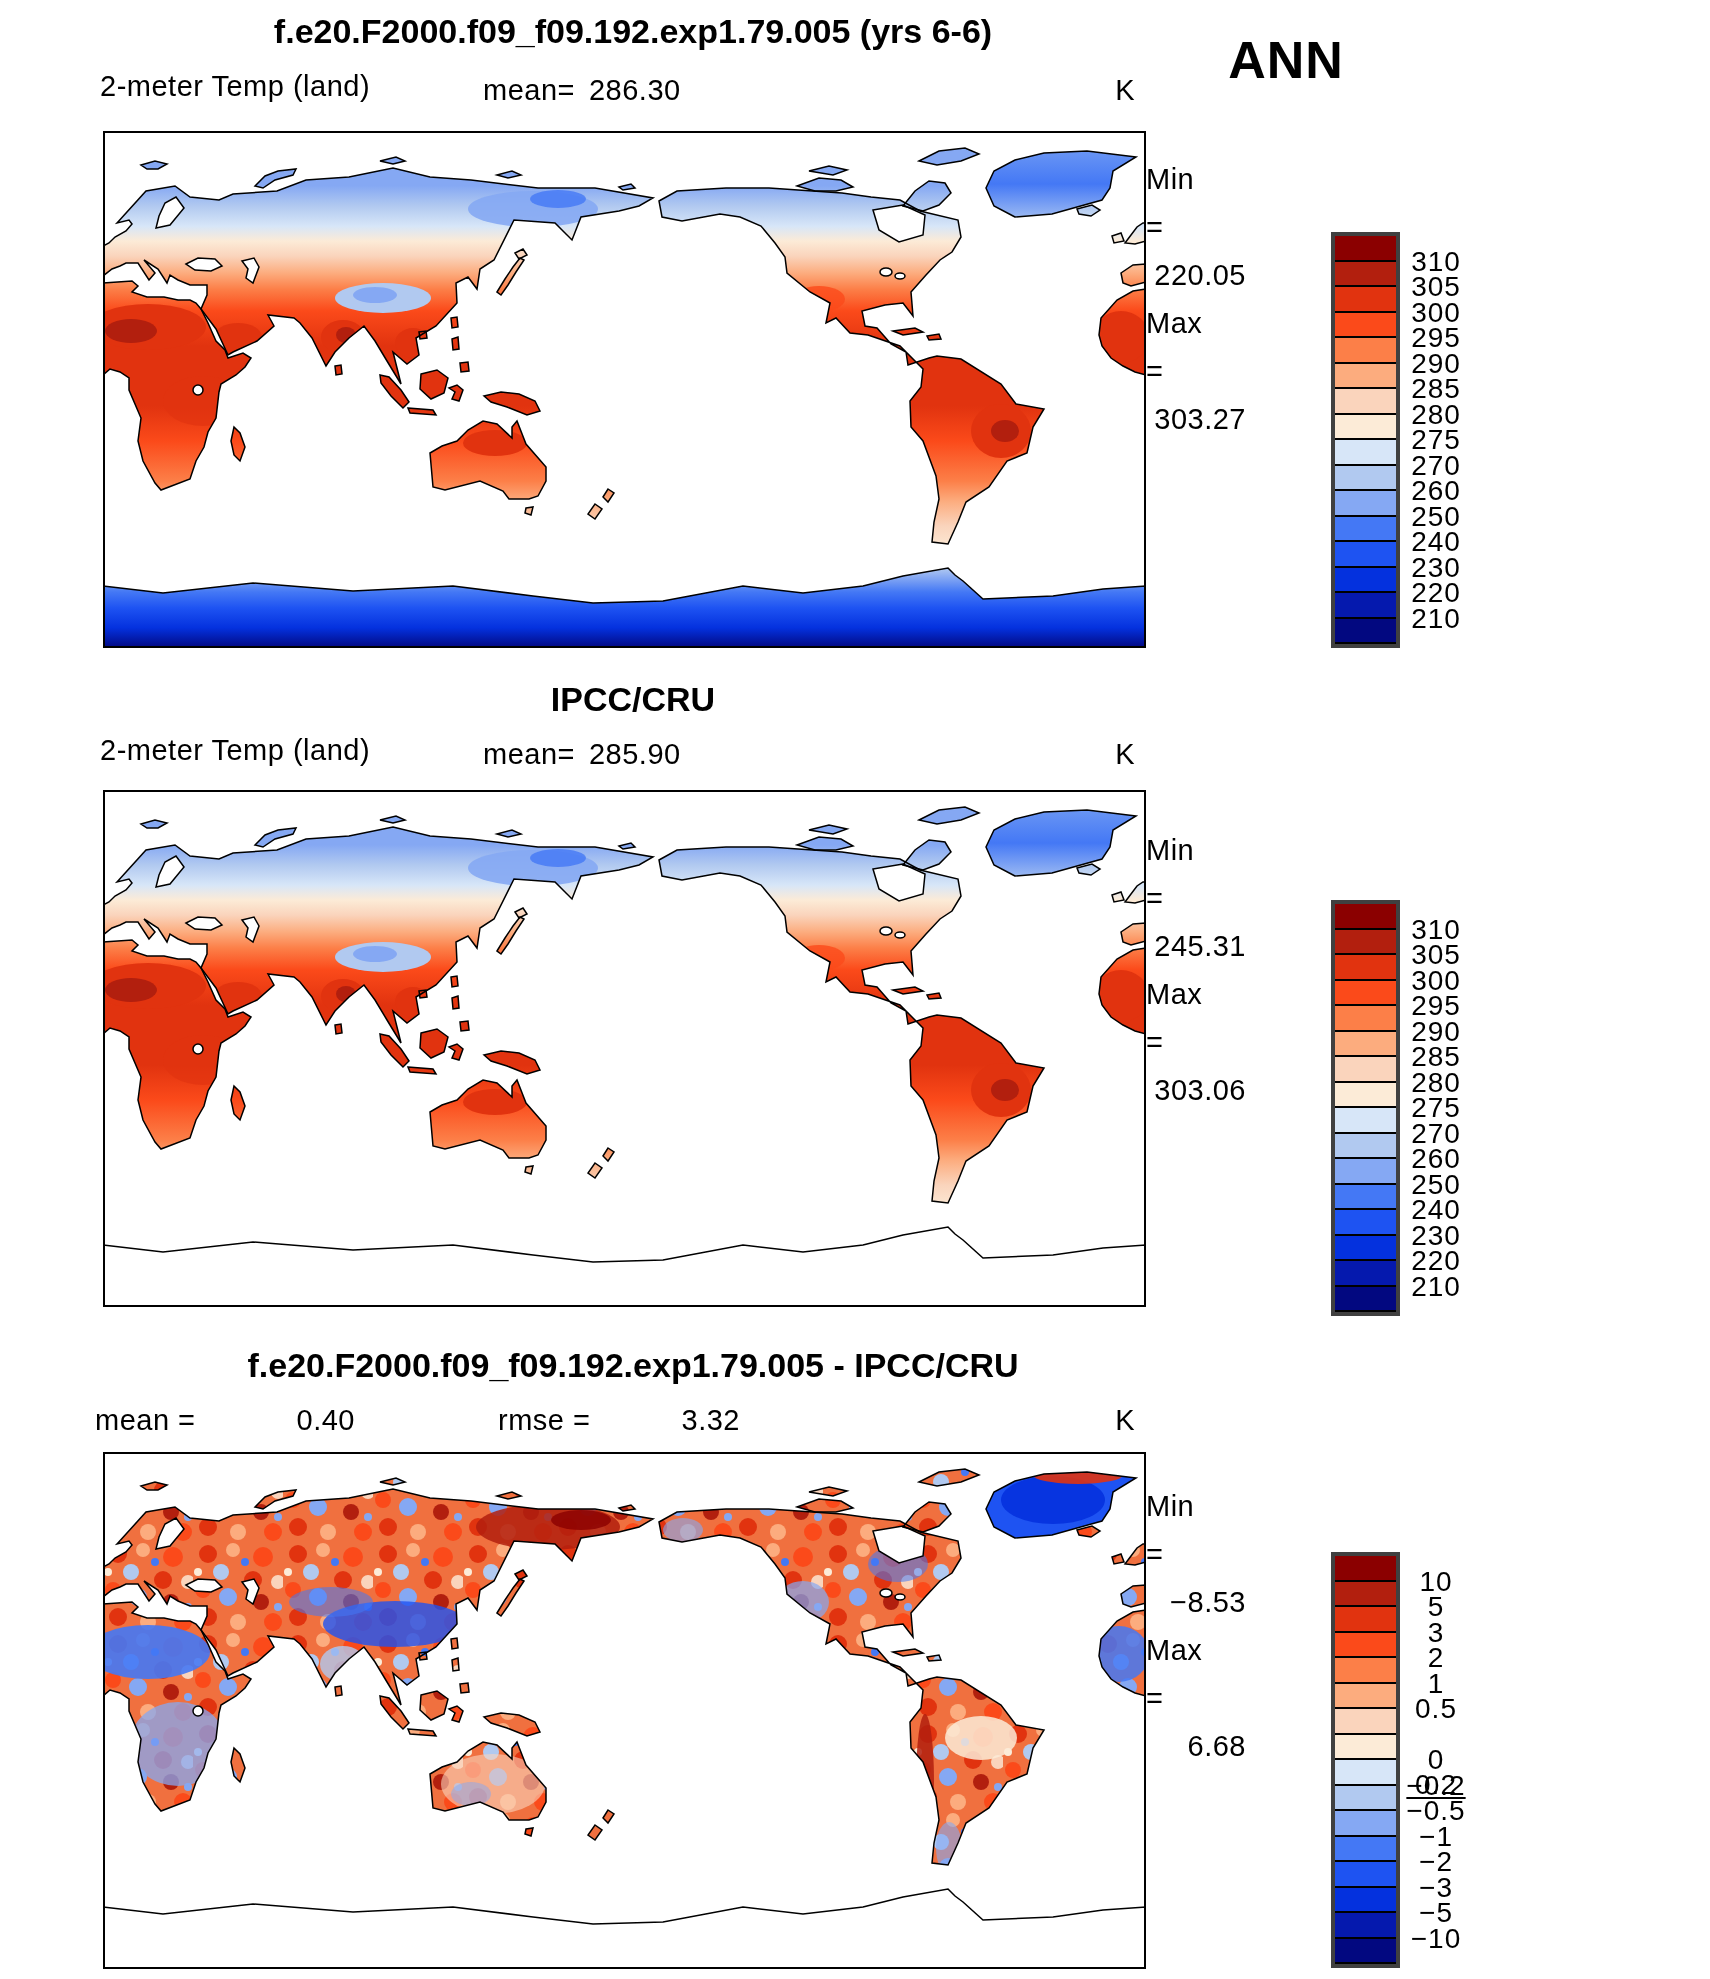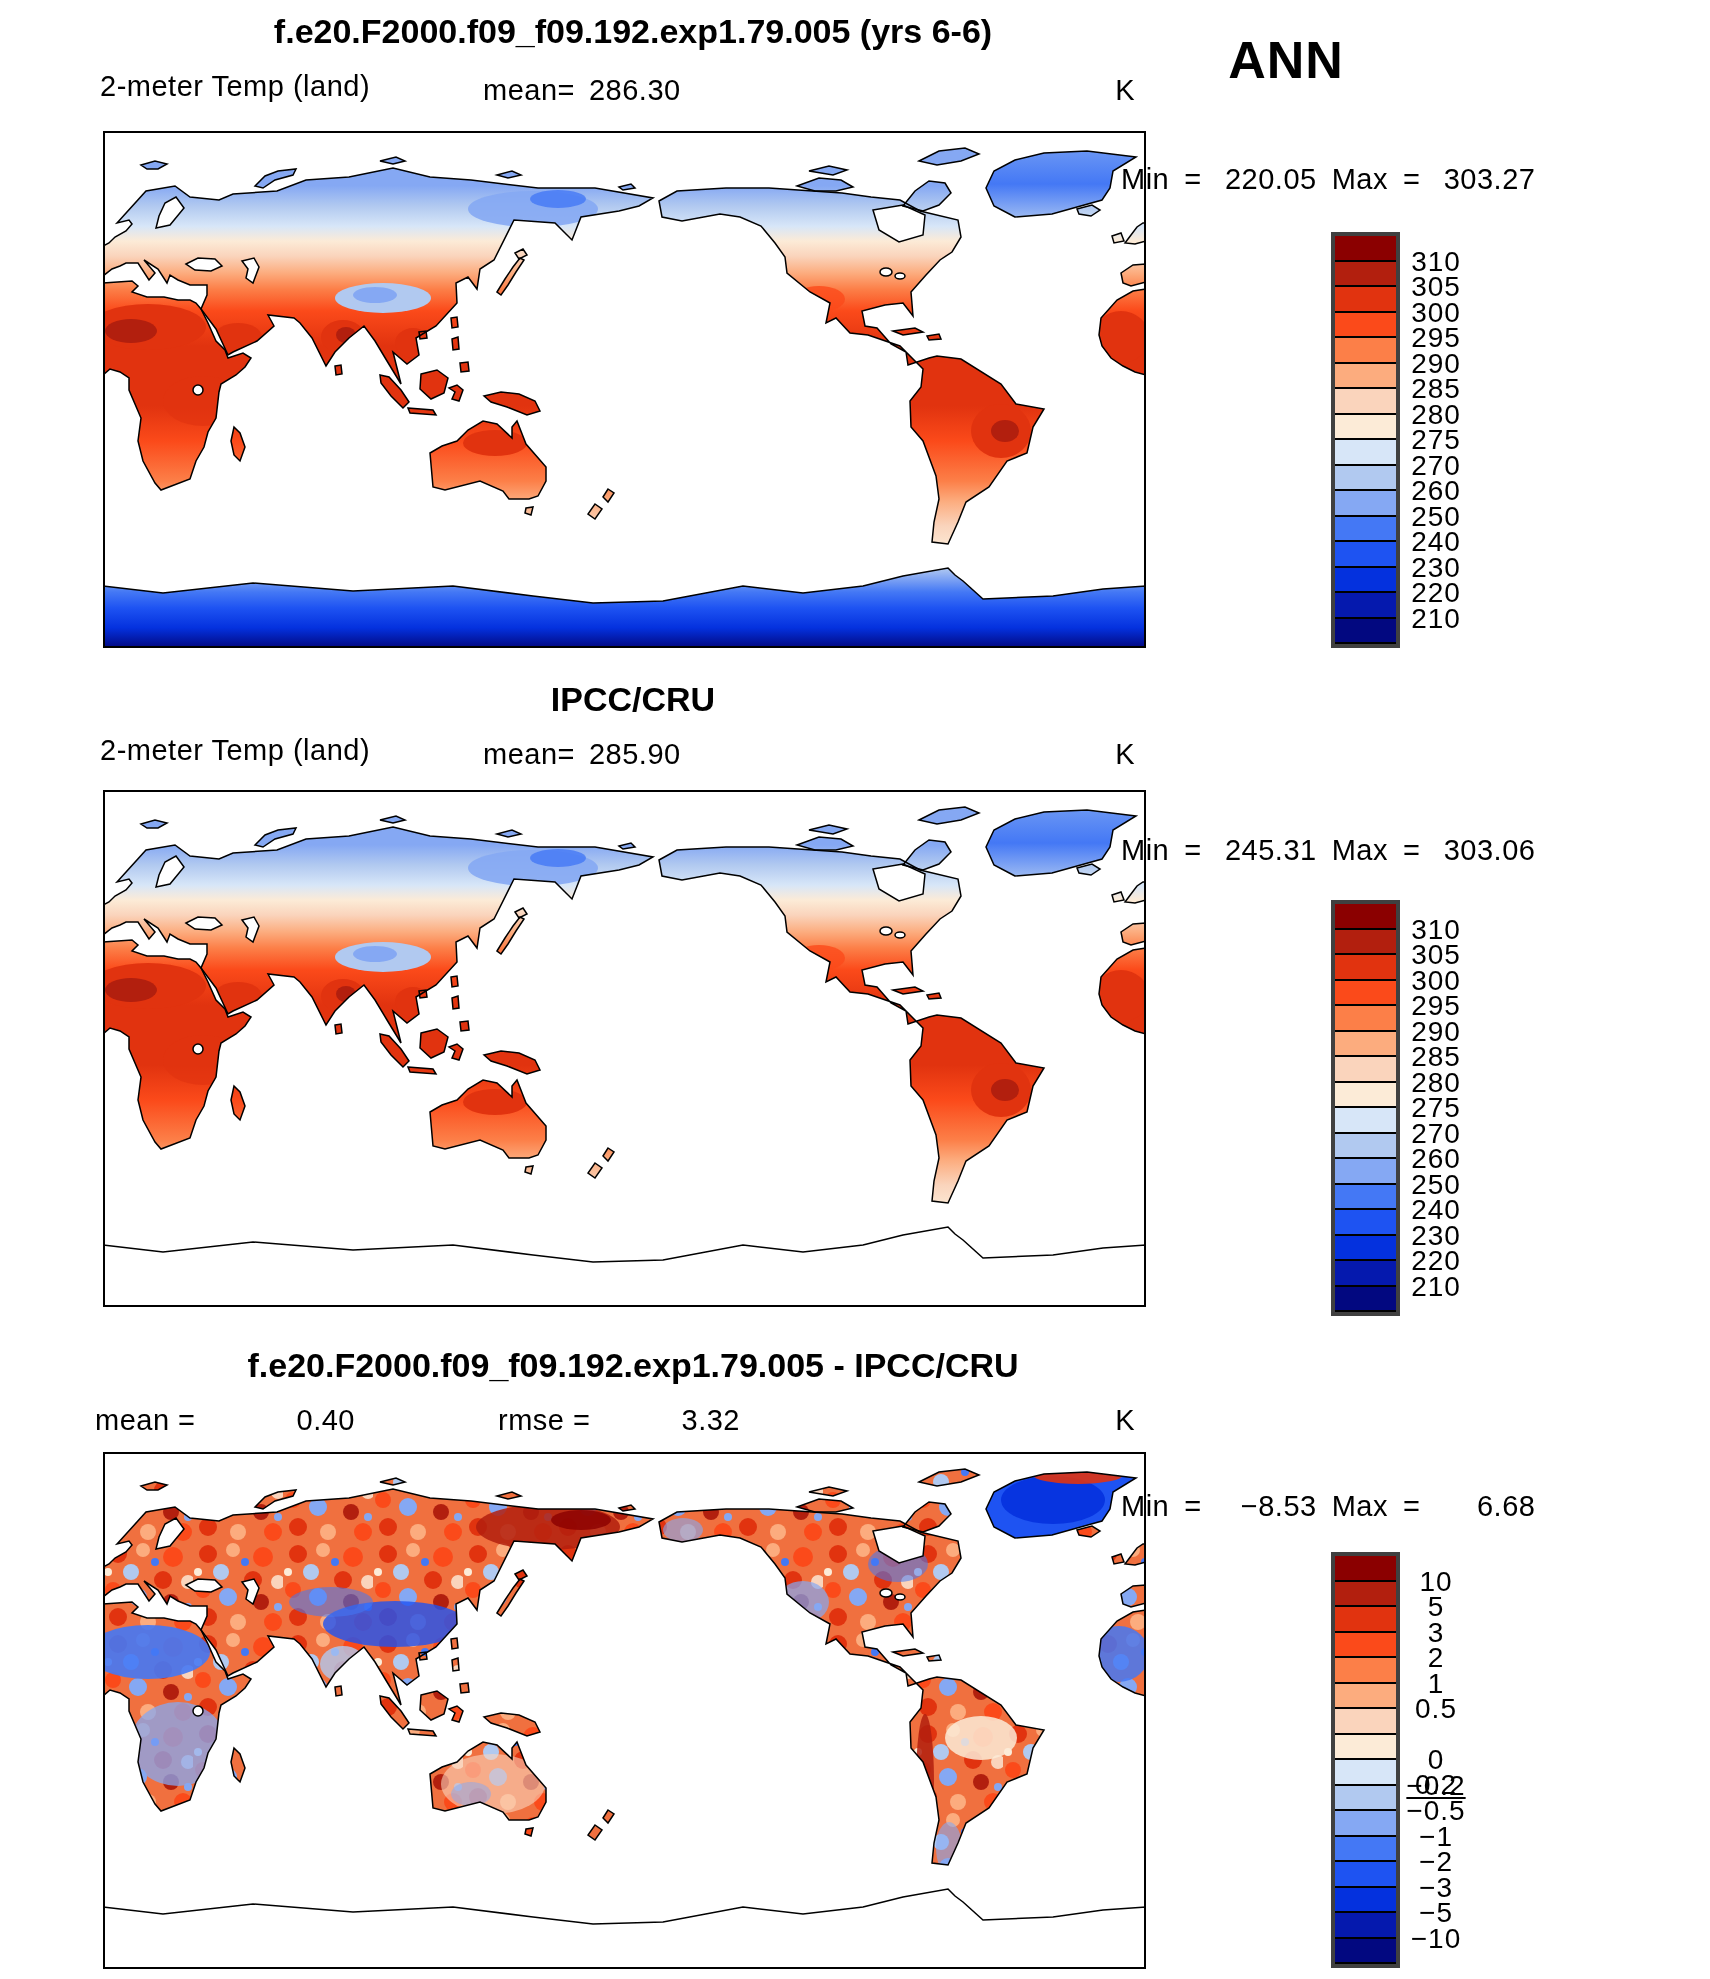--- a/index.html
+++ b/index.html
@@ -7,22 +7,22 @@
     width:1710px;height:1979px;position:relative;background:#fff;color:#000;
     font-family:"Liberation Sans", sans-serif;
   }
   .panel-title{position:absolute;left:103px;width:1060px;text-align:center;
     font-size:34px;font-weight:700;white-space:nowrap;}
   .season{position:absolute;left:1161px;top:30px;width:250px;text-align:center;
     font-size:52px;font-weight:700;letter-spacing:1px;}
   .stat{position:absolute;font-size:29px;letter-spacing:.5px;white-space:nowrap;}
   .stat-group{display:flex;gap:14px;}
   .valbox{display:inline-block;min-width:100px;text-align:right;}
-  .minmax{position:absolute;left:1121px;font-size:29px;letter-spacing:.5px;
-    display:flex;gap:15px;white-space:nowrap;}
+  .minmax{position:absolute;left:1146px;font-size:29px;letter-spacing:.5px;
+    display:flex;gap:15px;white-space:nowrap;flex-direction:column;}
   .map{position:absolute;left:103px;width:1043px;height:517px;display:block;}
   .cbar{position:absolute;left:1331px;width:61px;height:408px;border:4px solid #404040;}
   .cb-seg{position:absolute;left:0;width:100%;box-sizing:border-box;
     border-bottom:2px solid #000;}
   .cb-lab{position:absolute;left:64px;width:74px;text-align:center;
     font-size:28px;line-height:28px;letter-spacing:1px;white-space:nowrap;}
   .units{text-align:right;}
 </style>
 </head>
 <body>

